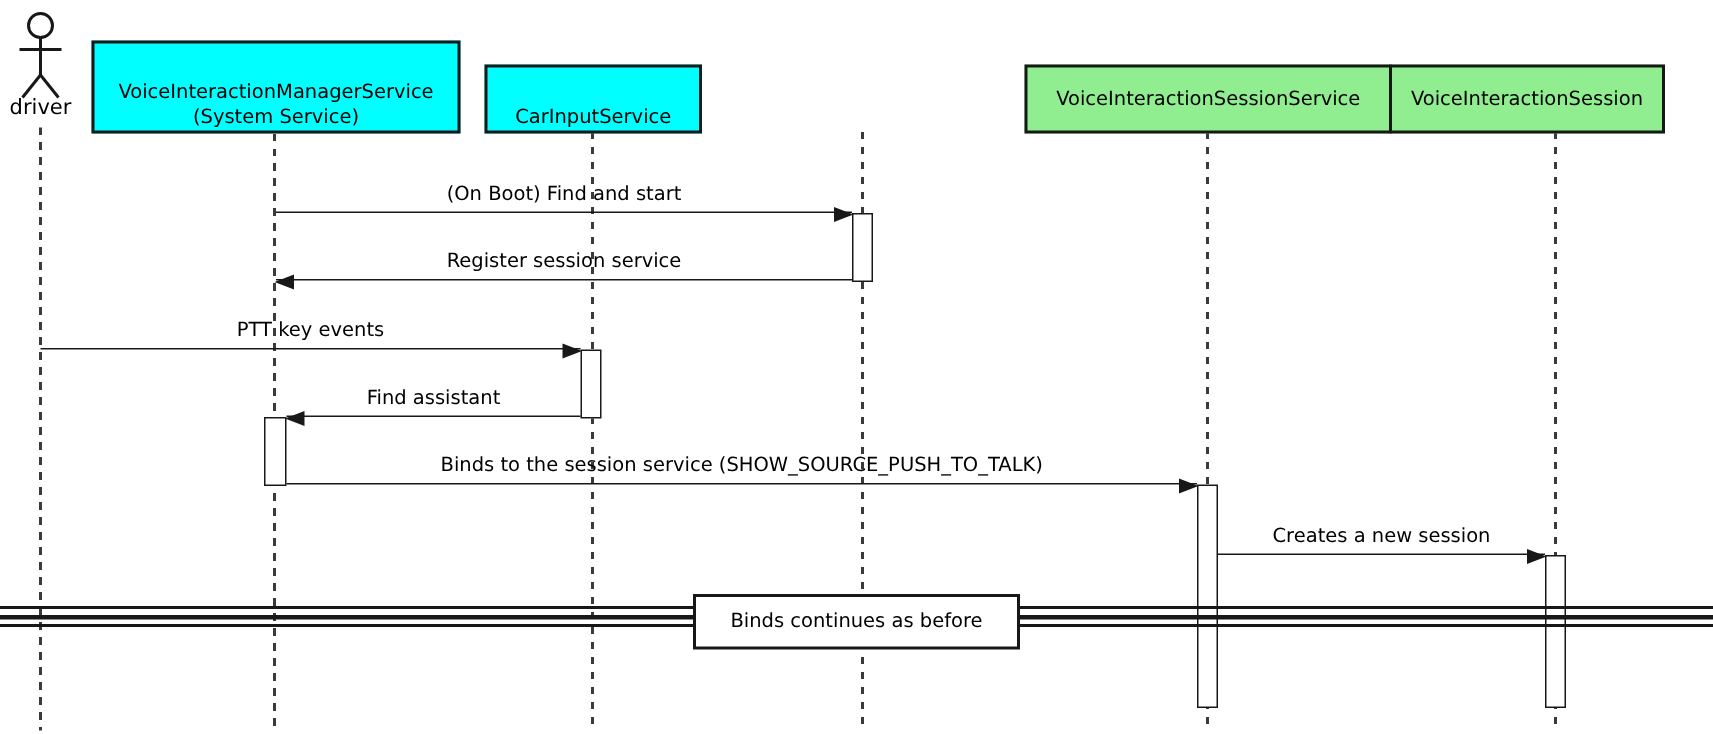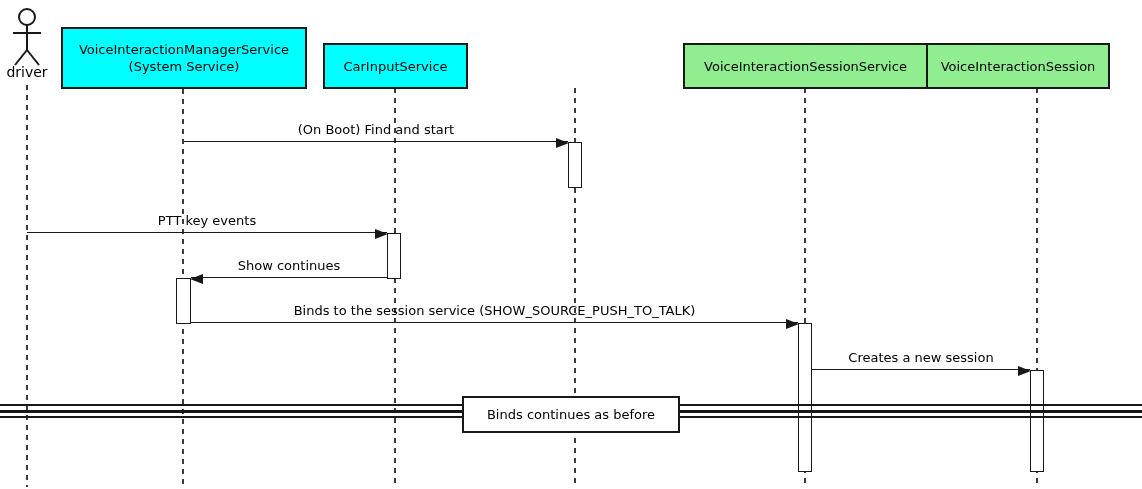--- a/index.html
+++ b/index.html
@@ -33,21 +33,21 @@
     position: absolute;
     border: 2px solid var(--line);
     display: flex;
     align-items: center;
     justify-content: center;
     text-align: center;
     font-size: 13px;
     line-height: 17px;
     z-index: 4;
   }
-  .pbox.cyan  { background: var(--participant-cyan); }
+  .pbox.cyan  { background: var(--participant-cyan); align-items: flex-end; }
   .pbox.green { background: var(--participant-green); }
   
   .activation {
     position: absolute;
     background: #ffffff;
     border: 1.5px solid var(--line);
     z-index: 2;
   }
   
   .message {
@@ -144,28 +144,32 @@
   <div class="activation" style="left:387px; top:233px; width:14px; height:46px"></div>
   <div class="activation" style="left:176px; top:278px; width:15px; height:46px"></div>
   <div class="activation" style="left:798px; top:323px; width:14px; height:149px"></div>
   <div class="activation" style="left:1030px;top:370px; width:14px; height:102px"></div>
 
   <div class="message" style="left:184px; top:122px; width:384px">
     <div class="msg-label">(On Boot) Find and start</div>
     <div class="arrowhead right"></div>
   </div>
 
+  <div class="message" style="left:184px; top:167px; width:384px">
+    <div class="msg-label">Register session service</div>
+    <div class="arrowhead left"></div>
+  </div>
 
   <div class="message" style="left:27px; top:213px; width:360px">
     <div class="msg-label">PTT key events</div>
     <div class="arrowhead right"></div>
   </div>
 
   <div class="message" style="left:191px; top:258px; width:196px">
-    <div class="msg-label">Show continues</div>
+    <div class="msg-label">Find assistant</div>
     <div class="arrowhead left"></div>
   </div>
 
   <div class="message" style="left:812px; top:350px; width:218px">
     <div class="msg-label">Creates a new session</div>
     <div class="arrowhead right"></div>
   </div>
 
   <div class="message" style="left:191px; top:303px; width:607px">
     <div class="msg-label">Binds to the session service (SHOW_SOURCE_PUSH_TO_TALK)</div>

